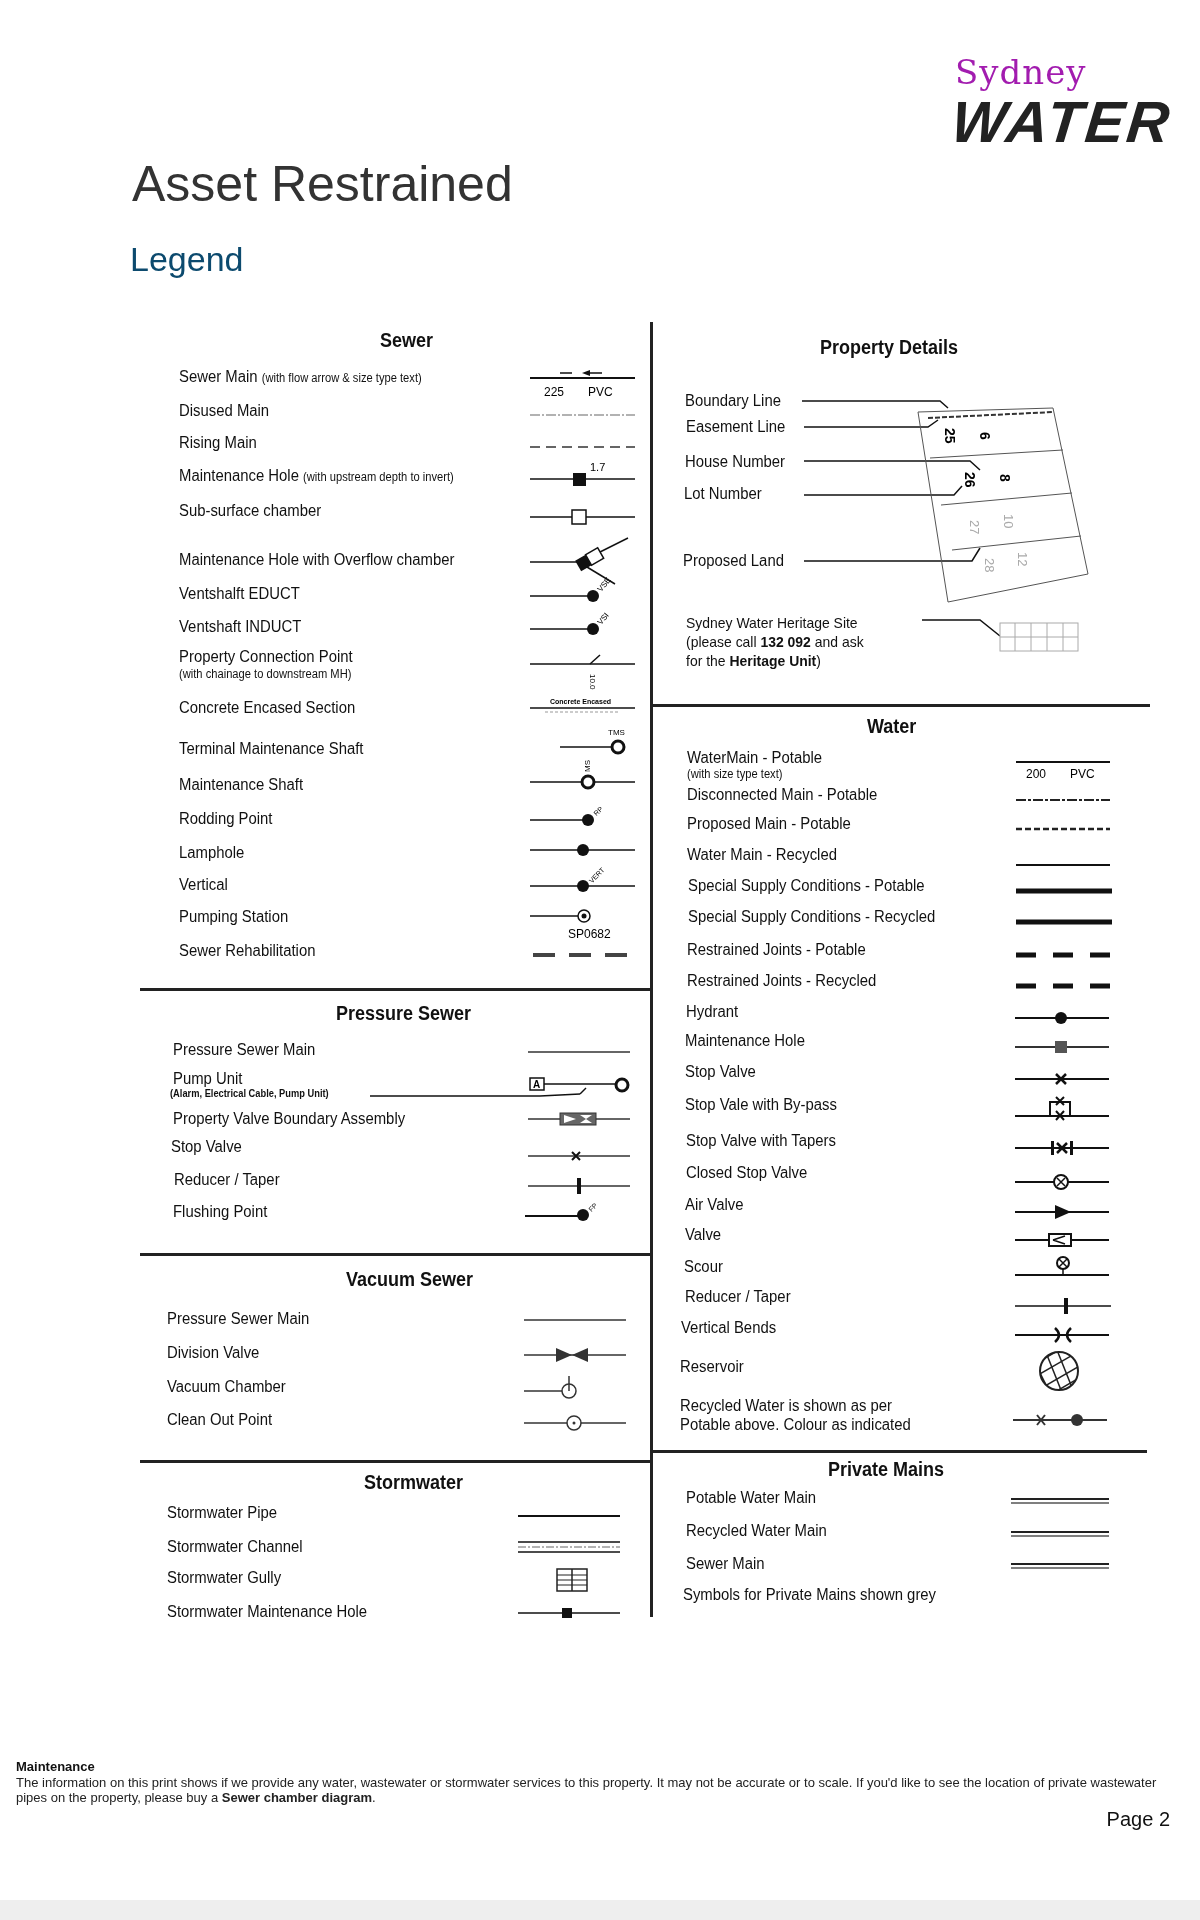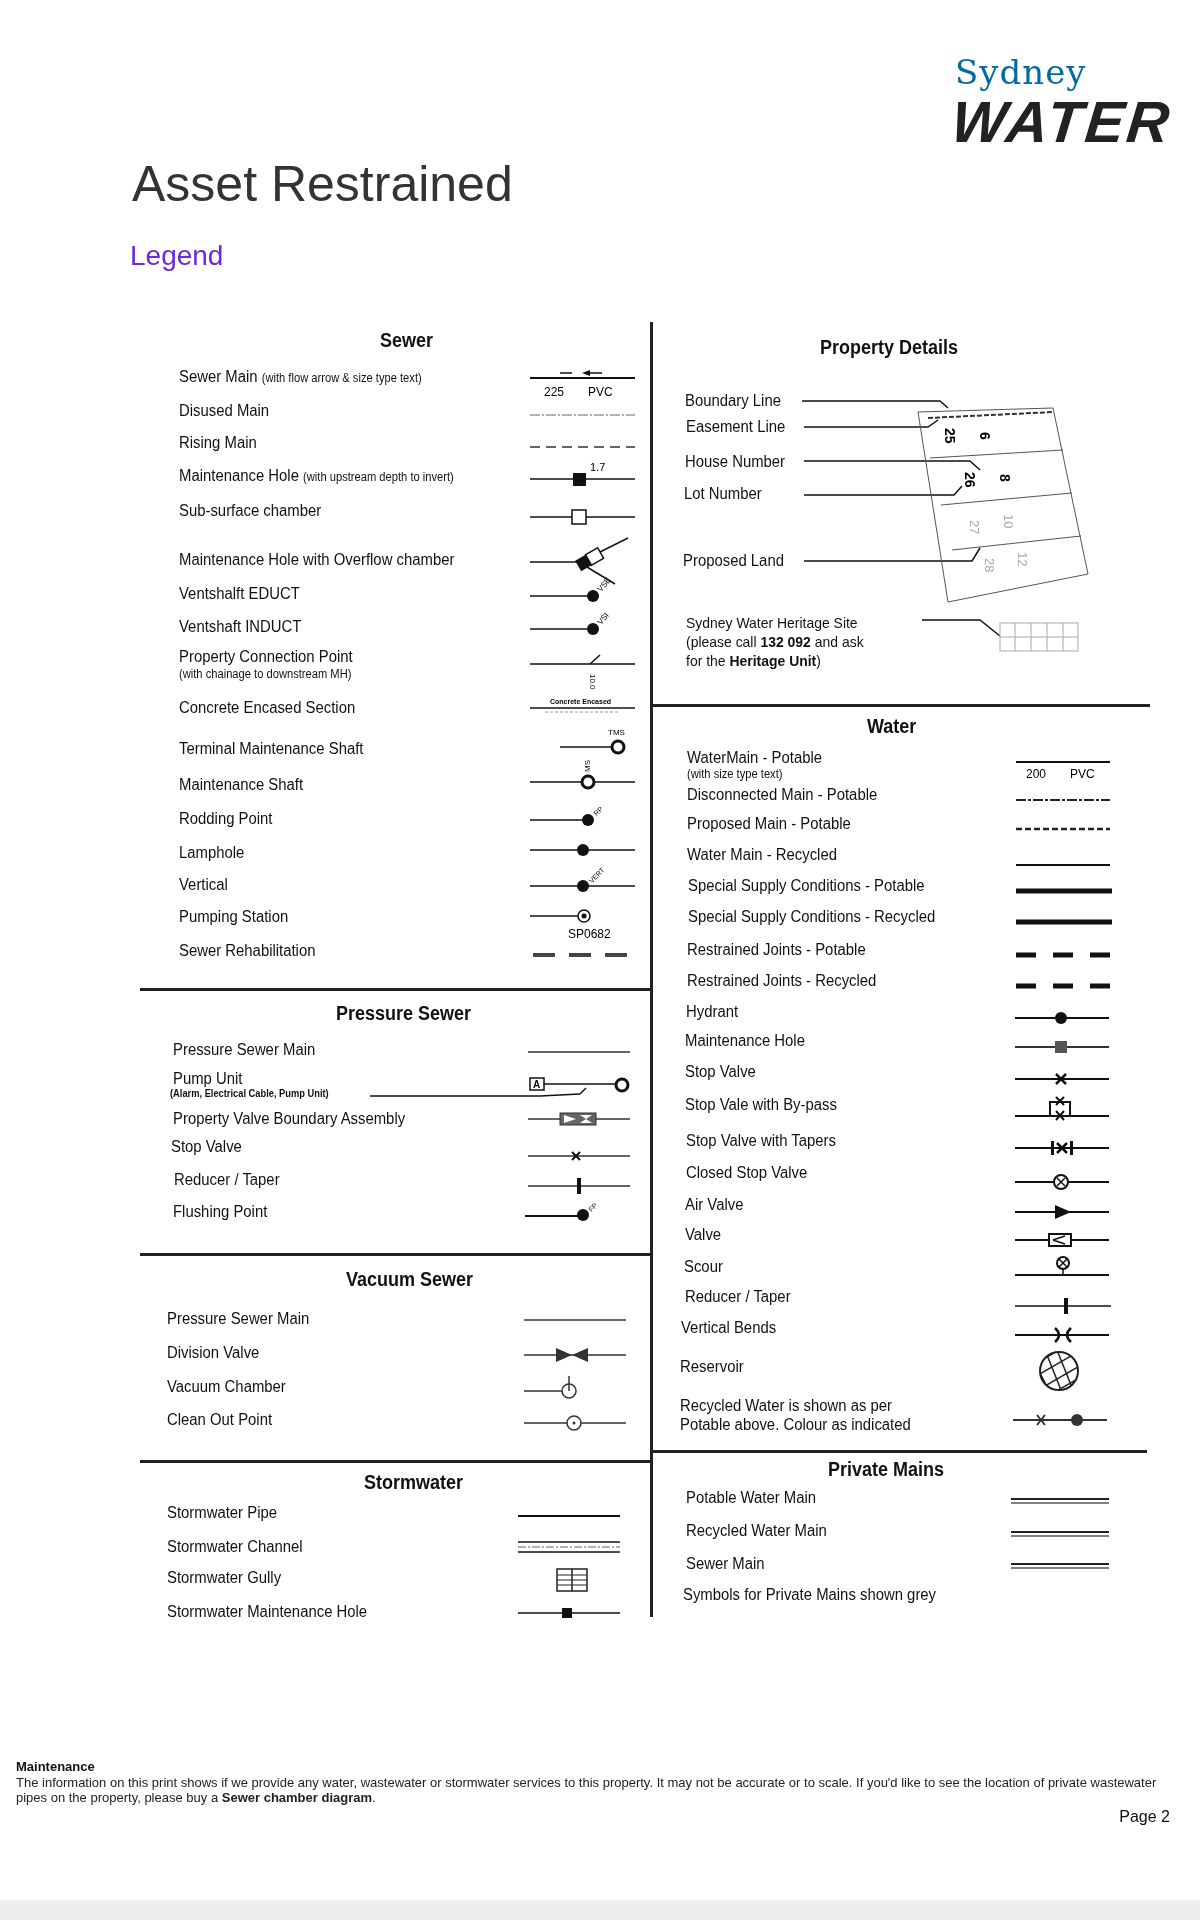--- a/index.html
+++ b/index.html
@@ -5,41 +5,41 @@
   html, body { margin: 0; padding: 0; }
   body {
     width: 1200px; height: 1920px; position: relative; overflow: hidden;
     background: #ffffff; color: #111;
     font-family: "Liberation Sans", sans-serif;
   }
   .abs { position: absolute; }
   .bottom-bar { position: absolute; left: 0; top: 1900px; width: 1200px; height: 20px; background: #eeeeee; }
 
   
-  .logo-sydney { left: 955px; top: 52px; font-family: "DejaVu Serif", serif; font-size: 34px; color: #0369a1; letter-spacing: 1px; }
+  .logo-sydney { left: 955px; top: 52px; font-family: "DejaVu Serif", serif; font-size: 34px; color: #a21caf; letter-spacing: 1px; }
   .logo-water { left: 952px; top: 88px; font-family: "Liberation Sans", sans-serif; font-weight: bold; font-style: italic; font-size: 58px; color: #222; letter-spacing: 3px; transform: skewX(-6deg); }
 
   .page-title { left: 132px; top: 155px; font-size: 50px; color: #333; }
-  .page-subtitle { left: 130px; top: 240px; font-size: 28px; color: #6d28d9; }
+  .page-subtitle { left: 130px; top: 240px; font-size: 34px; color: #0c4a6e; }
 
   
   .vline { position: absolute; background: #222; width: 3px; }
   .hline { position: absolute; background: #222; height: 3px; }
 
   .sec-title { position: absolute; font-weight: bold; font-size: 20px; transform: scaleX(0.9); transform-origin: left center; white-space: nowrap; }
   .item { position: absolute; font-size: 16px; white-space: nowrap; transform: scaleX(0.93); transform-origin: left center; }
   .item small { font-size: 12px; }
   .note { position: absolute; font-size: 12px; white-space: nowrap; transform: scaleX(0.93); transform-origin: left center; }
   .sym { position: absolute; }
   .sym svg { display: block; overflow: visible; }
   .symtext { font-family: "Liberation Sans", sans-serif; }
 
   .disclaimer-title { left: 16px; top: 1759px; font-size: 13px; font-weight: bold; }
   .disclaimer-text { left: 16px; top: 1775px; width: 1170px; font-size: 13px; line-height: 15px; color: #222; }
-  .page-num { right: 30px; top: 1808px; font-size: 16px; }
+  .page-num { right: 30px; top: 1808px; font-size: 20px; }
 </style>
 </head>
 <body>
 
 <div class="abs logo-sydney">Sydney</div>
 <div class="abs logo-water">WATER</div>
 
 <div class="abs page-title">Asset Restrained</div>
 <div class="abs page-subtitle">Legend</div>
 

